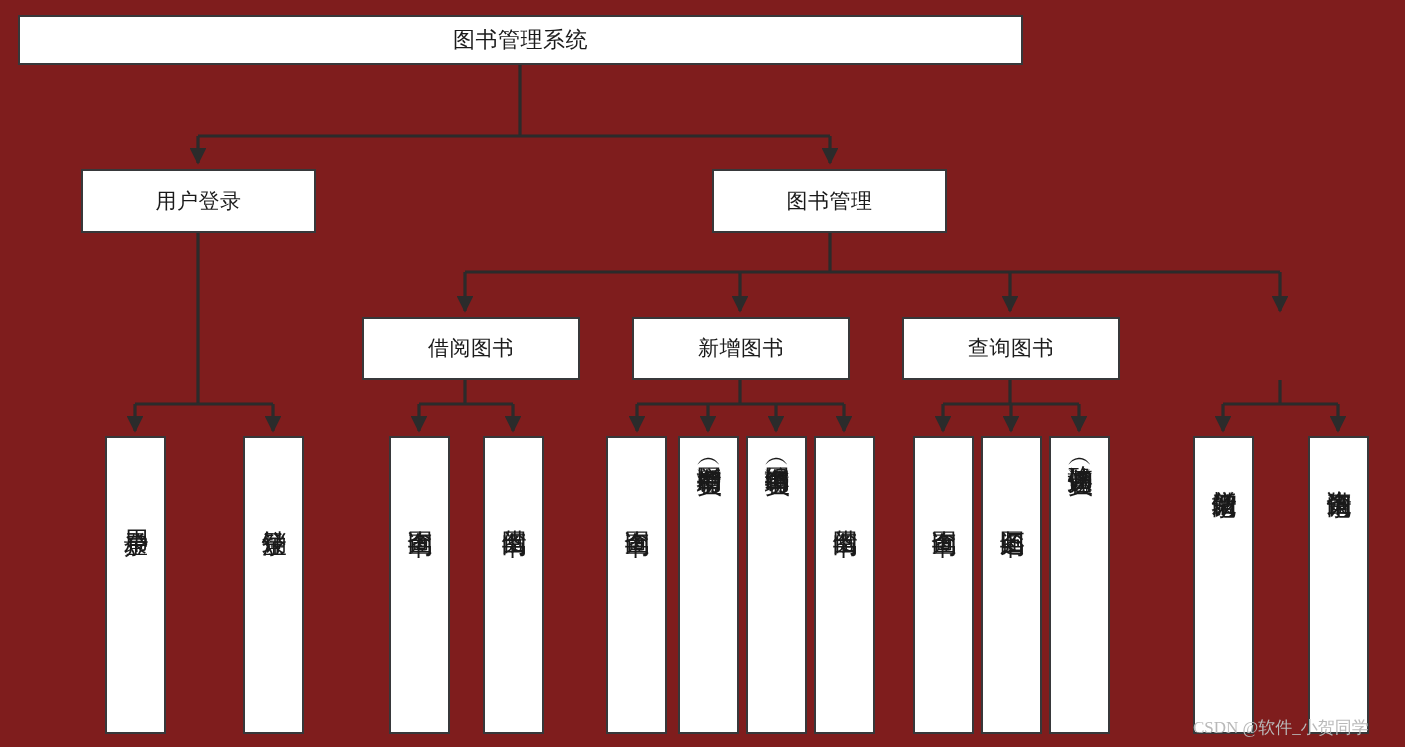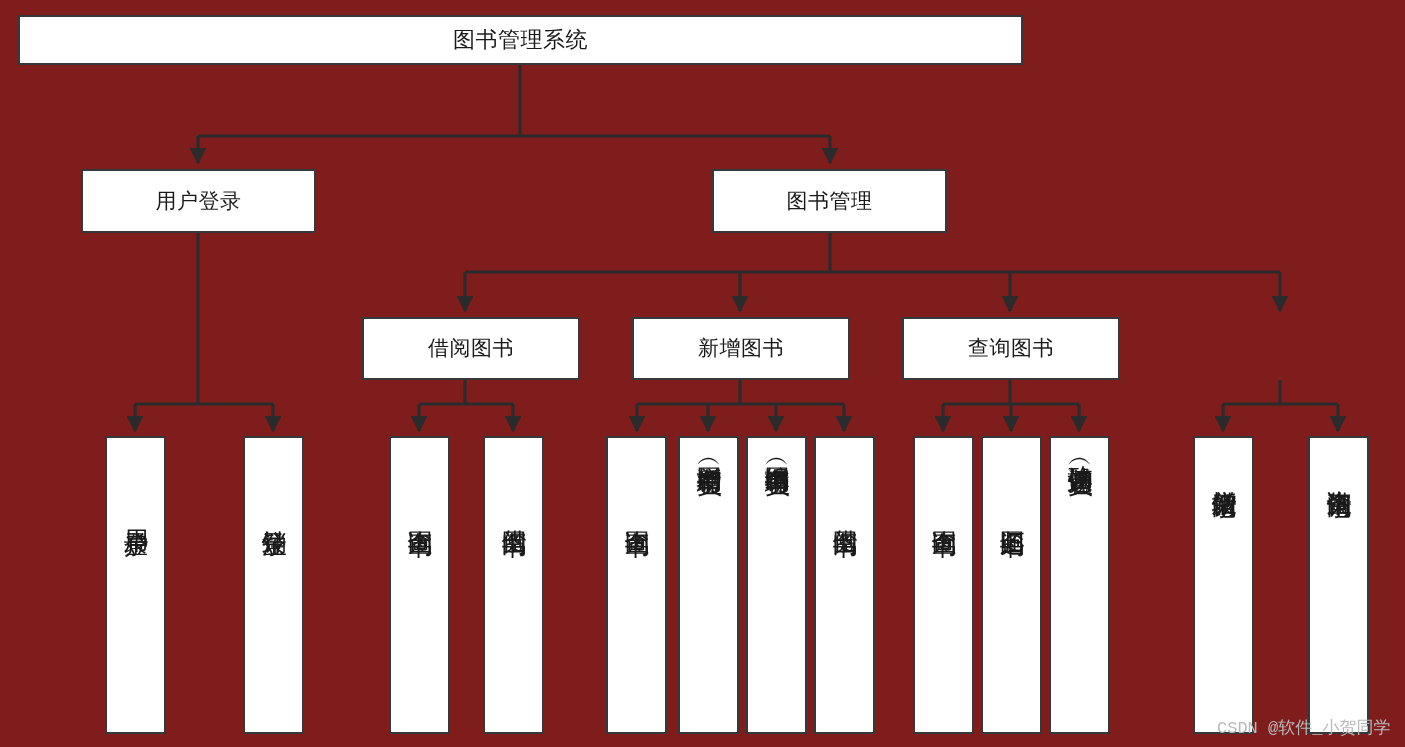--- a/index.html
+++ b/index.html
@@ -68,22 +68,21 @@
     
   }
   .watermark {
     position: absolute;
     left: 1193px;
     top: 716px;
     font-size: 17px;
     color: #b9b9b9;
     white-space: nowrap;
     z-index: 3;
-    font-family: Liberation Mono, monospace;
-    margin-left: 24px;
+    font-family: Liberation Serif, serif;
   }
 </style>
 </head>
 <body>
 
 <div id="diagram">
 
   <svg id="wires" viewBox="0 0 1405 747" width="1405" height="747" xmlns="http://www.w3.org/2000/svg">
     <defs>
       <marker id="arrow" viewBox="0 0 10 10" refX="9" refY="5" markerWidth="5.2" markerHeight="5.2" orient="auto-start-reverse">

